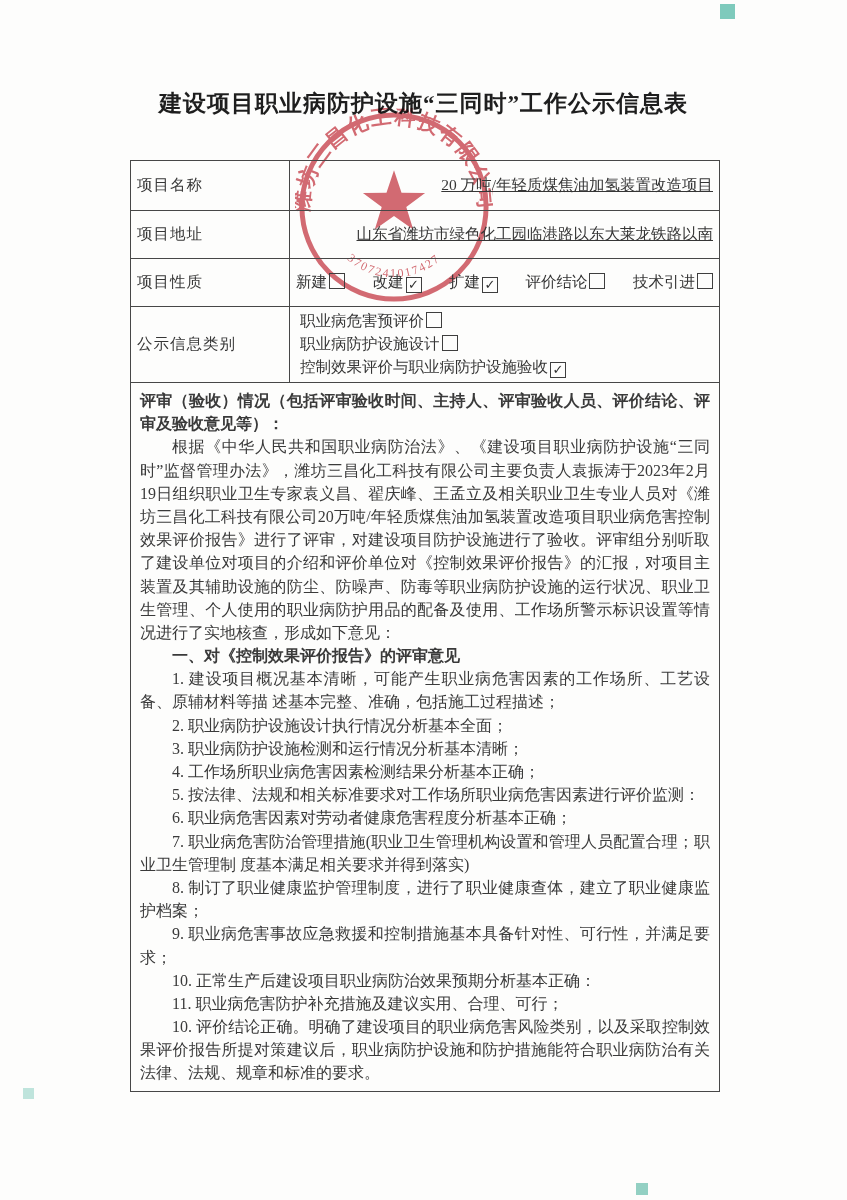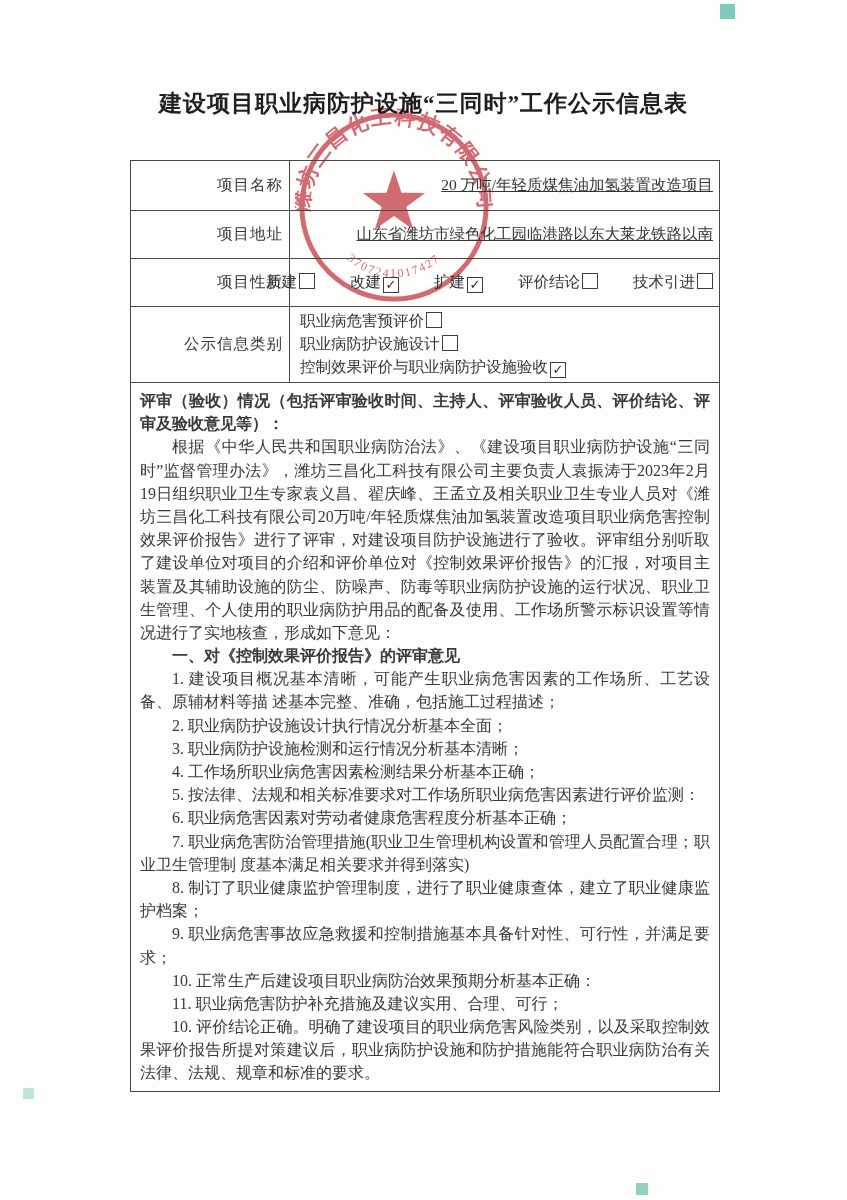--- a/index.html
+++ b/index.html
@@ -28,28 +28,28 @@
     table-layout:fixed;
     font-size:15.5px;
     color:#363636;
   }
   table.form td{
     border:1.6px solid #474747;
     padding:2px 6px;
     vertical-align:middle;
   }
   td.lbl{
-    text-align:right;
+    text-align:left;
     letter-spacing:1px;
   }
   td.val-center{text-align:right;text-decoration:underline;}
   .nature-opts{
     display:flex;
-    justify-content:flex-end;
-    gap:35px;
+    justify-content:space-between;
+    gap:11px;
     white-space:nowrap;
   }
   .cb{
     display:inline-block;
     width:14px;height:14px;
     border:1.6px solid #3e3e3e;
     margin-left:2px;
     vertical-align:-2px;
     line-height:13px;
     text-align:center;

